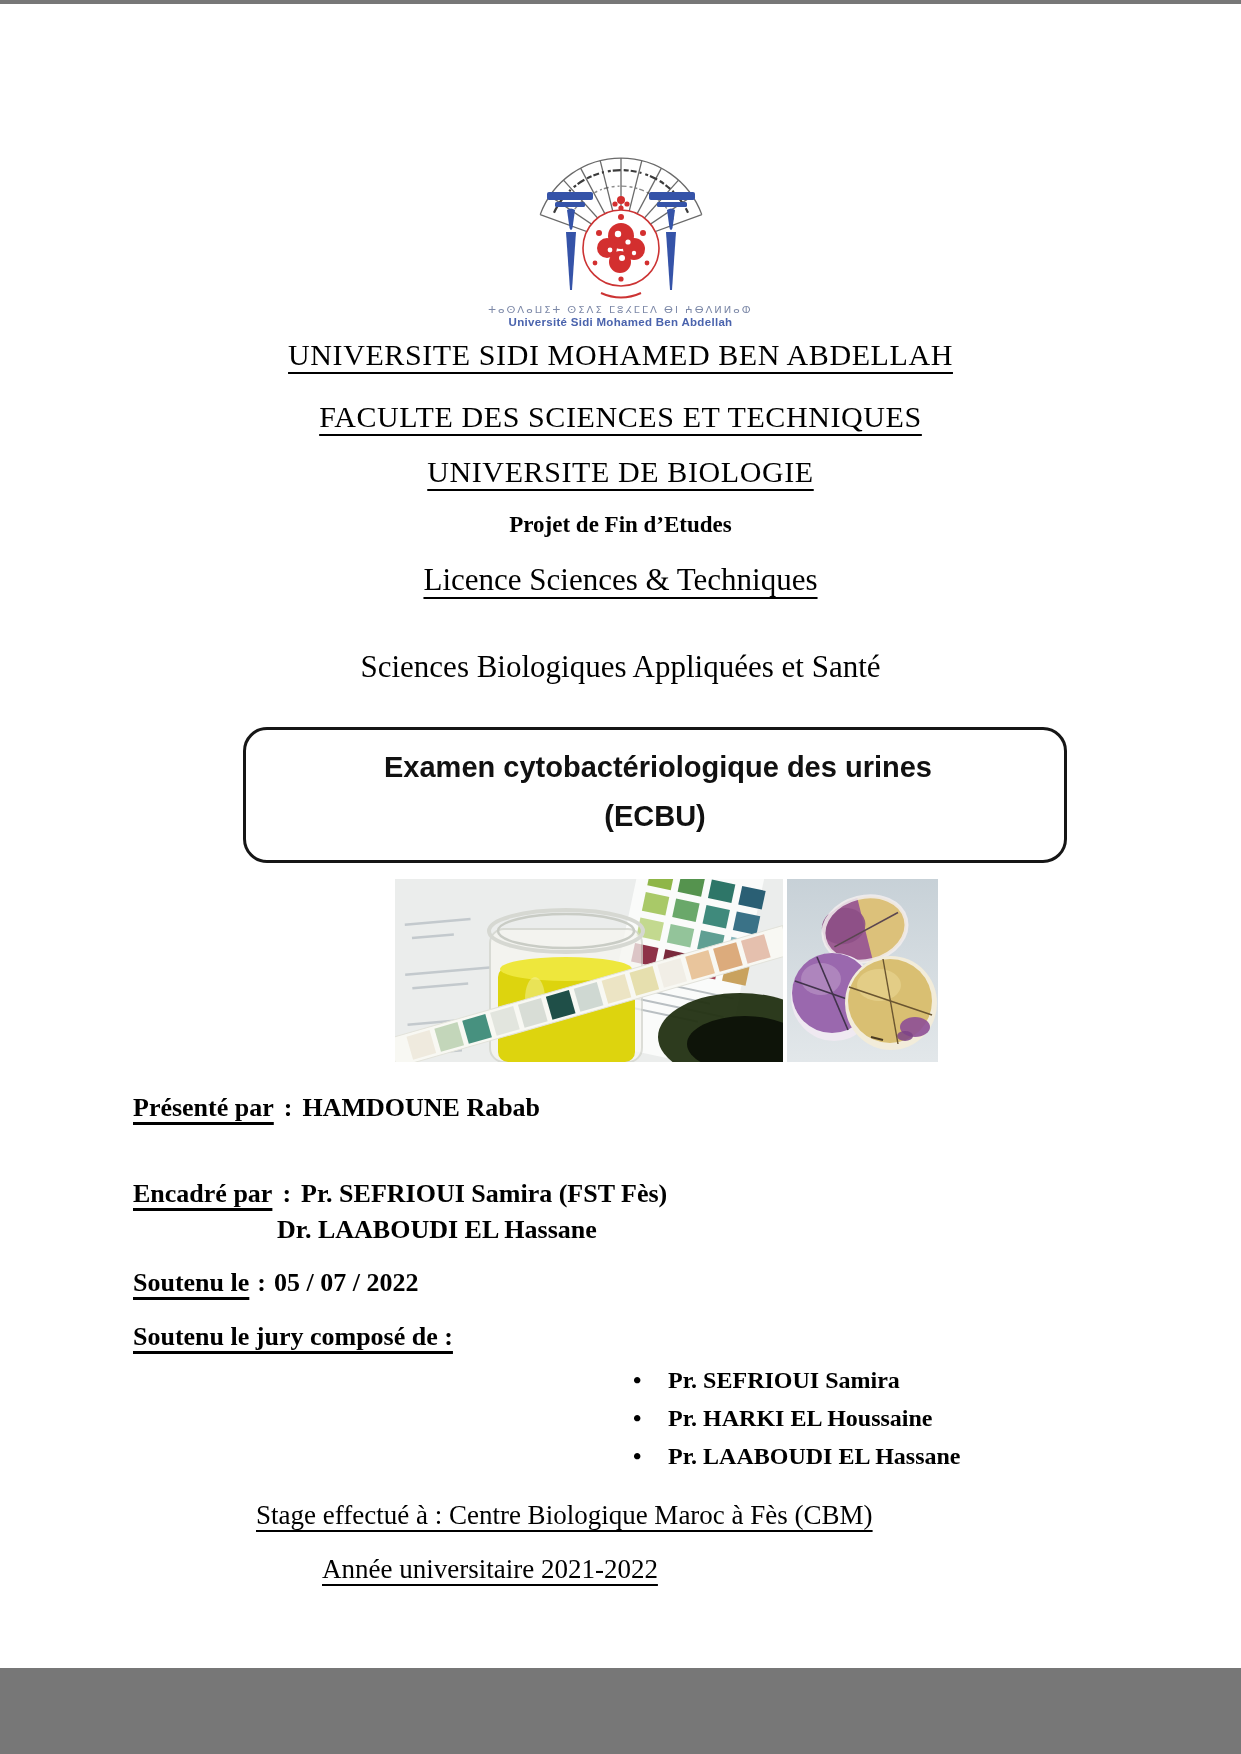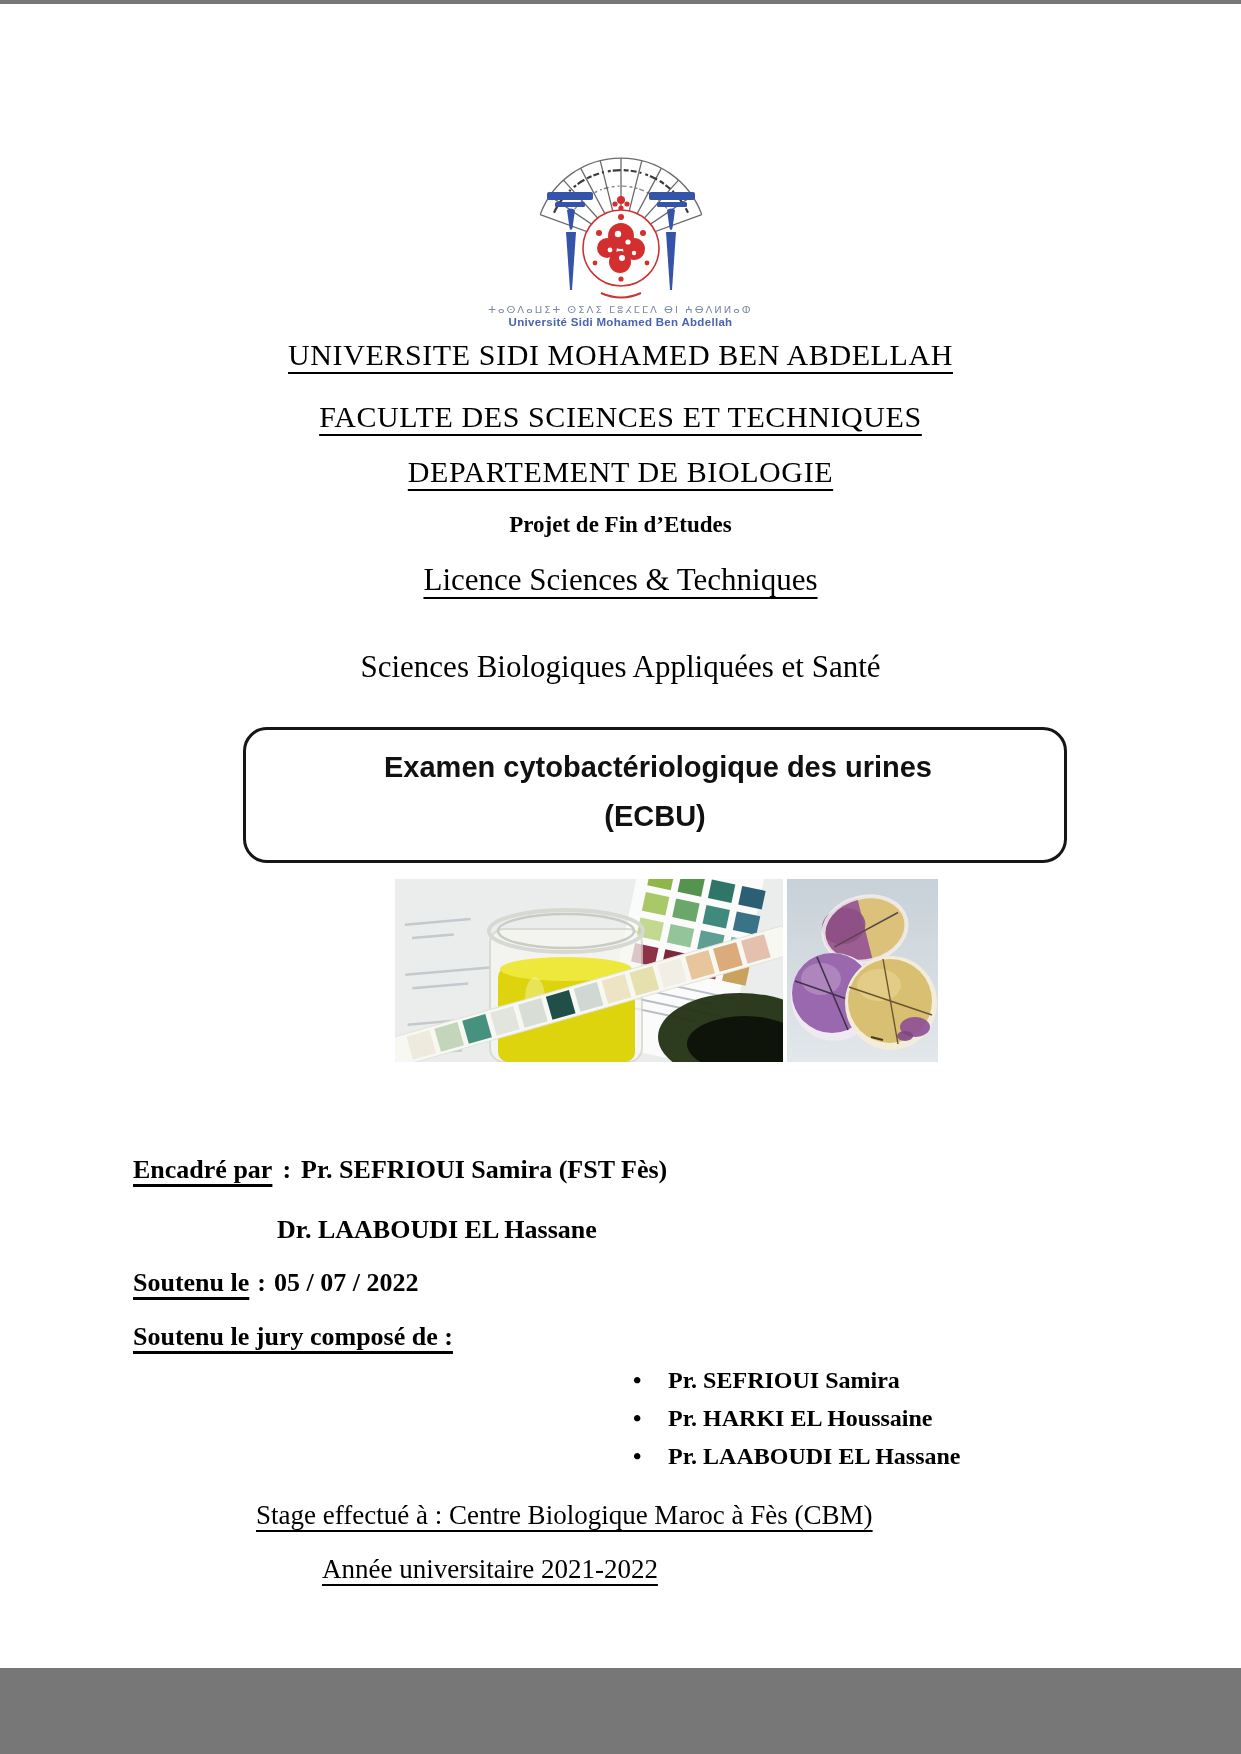--- a/index.html
+++ b/index.html
@@ -114,21 +114,21 @@
     <div class="logo-caption">Université Sidi Mohamed Ben Abdellah</div>
   </div>
 
   <div class="centerline caps" style="top:334px;">
     <span class="u">UNIVERSITE SIDI MOHAMED BEN ABDELLAH</span>
   </div>
   <div class="centerline caps" style="top:396px;">
     <span class="u">FACULTE DES SCIENCES ET TECHNIQUES</span>
   </div>
   <div class="centerline caps" style="top:451px;">
-    <span class="u">DEPARTEMENT DE BIOLOGIE</span>
+    <span class="u">UNIVERSITE DE BIOLOGIE</span>
   </div>
   <div class="centerline bold" style="top:508px;font-size:23px;">
     <span>Projet de Fin d’Etudes</span>
   </div>
   <div class="centerline" style="top:558px;font-size:31px;">
     <span class="u">Licence Sciences &amp; Techniques</span>
   </div>
   <div class="centerline" style="top:645px;font-size:31px;">
     <span>Sciences Biologiques Appliquées et Santé</span>
   </div>
@@ -244,21 +244,24 @@
         <ellipse cx="92" cy="106" rx="22" ry="16" fill="#ead794" opacity=".6"></ellipse>
         <ellipse cx="128" cy="148" rx="15" ry="10" fill="#8d4f96" opacity=".9"></ellipse>
         <ellipse cx="118" cy="157" rx="8" ry="5" fill="#7c4386" opacity=".85"></ellipse>
         <line x1="62" y1="108" x2="145" y2="136" stroke="#6a5530" stroke-width="1.4"></line>
         <line x1="96" y1="80" x2="111" y2="165" stroke="#6a5530" stroke-width="1.4"></line>
         <line x1="84" y1="158" x2="96" y2="161" stroke="#4a3a20" stroke-width="2"></line>
       </g>
     </svg>
   </div>
 
-  <div class="detail" style="top:1151px;">
+  <div class="detail" style="top:1089px;">
+    <span class="u2">Présenté par</span><span class="sep">:</span><span>HAMDOUNE Rabab</span>
+  </div>
+  <div class="detail" style="top:1175px;">
     <span class="u2">Encadré par</span><span class="sep">:</span><span>Pr. SEFRIOUI Samira (FST Fès)</span>
   </div>
   <div class="detail" style="top:1211px;left:277px;">
     <span>Dr. LAABOUDI EL Hassane</span>
   </div>
   <div class="detail" style="top:1264px;">
     <span class="u2">Soutenu le</span><span class="sep" style="margin:0 8px;">:</span><span>05 / 07 / 2022</span>
   </div>
   <div class="detail" style="top:1318px;">
     <span class="u2">Soutenu le jury composé de :</span>

